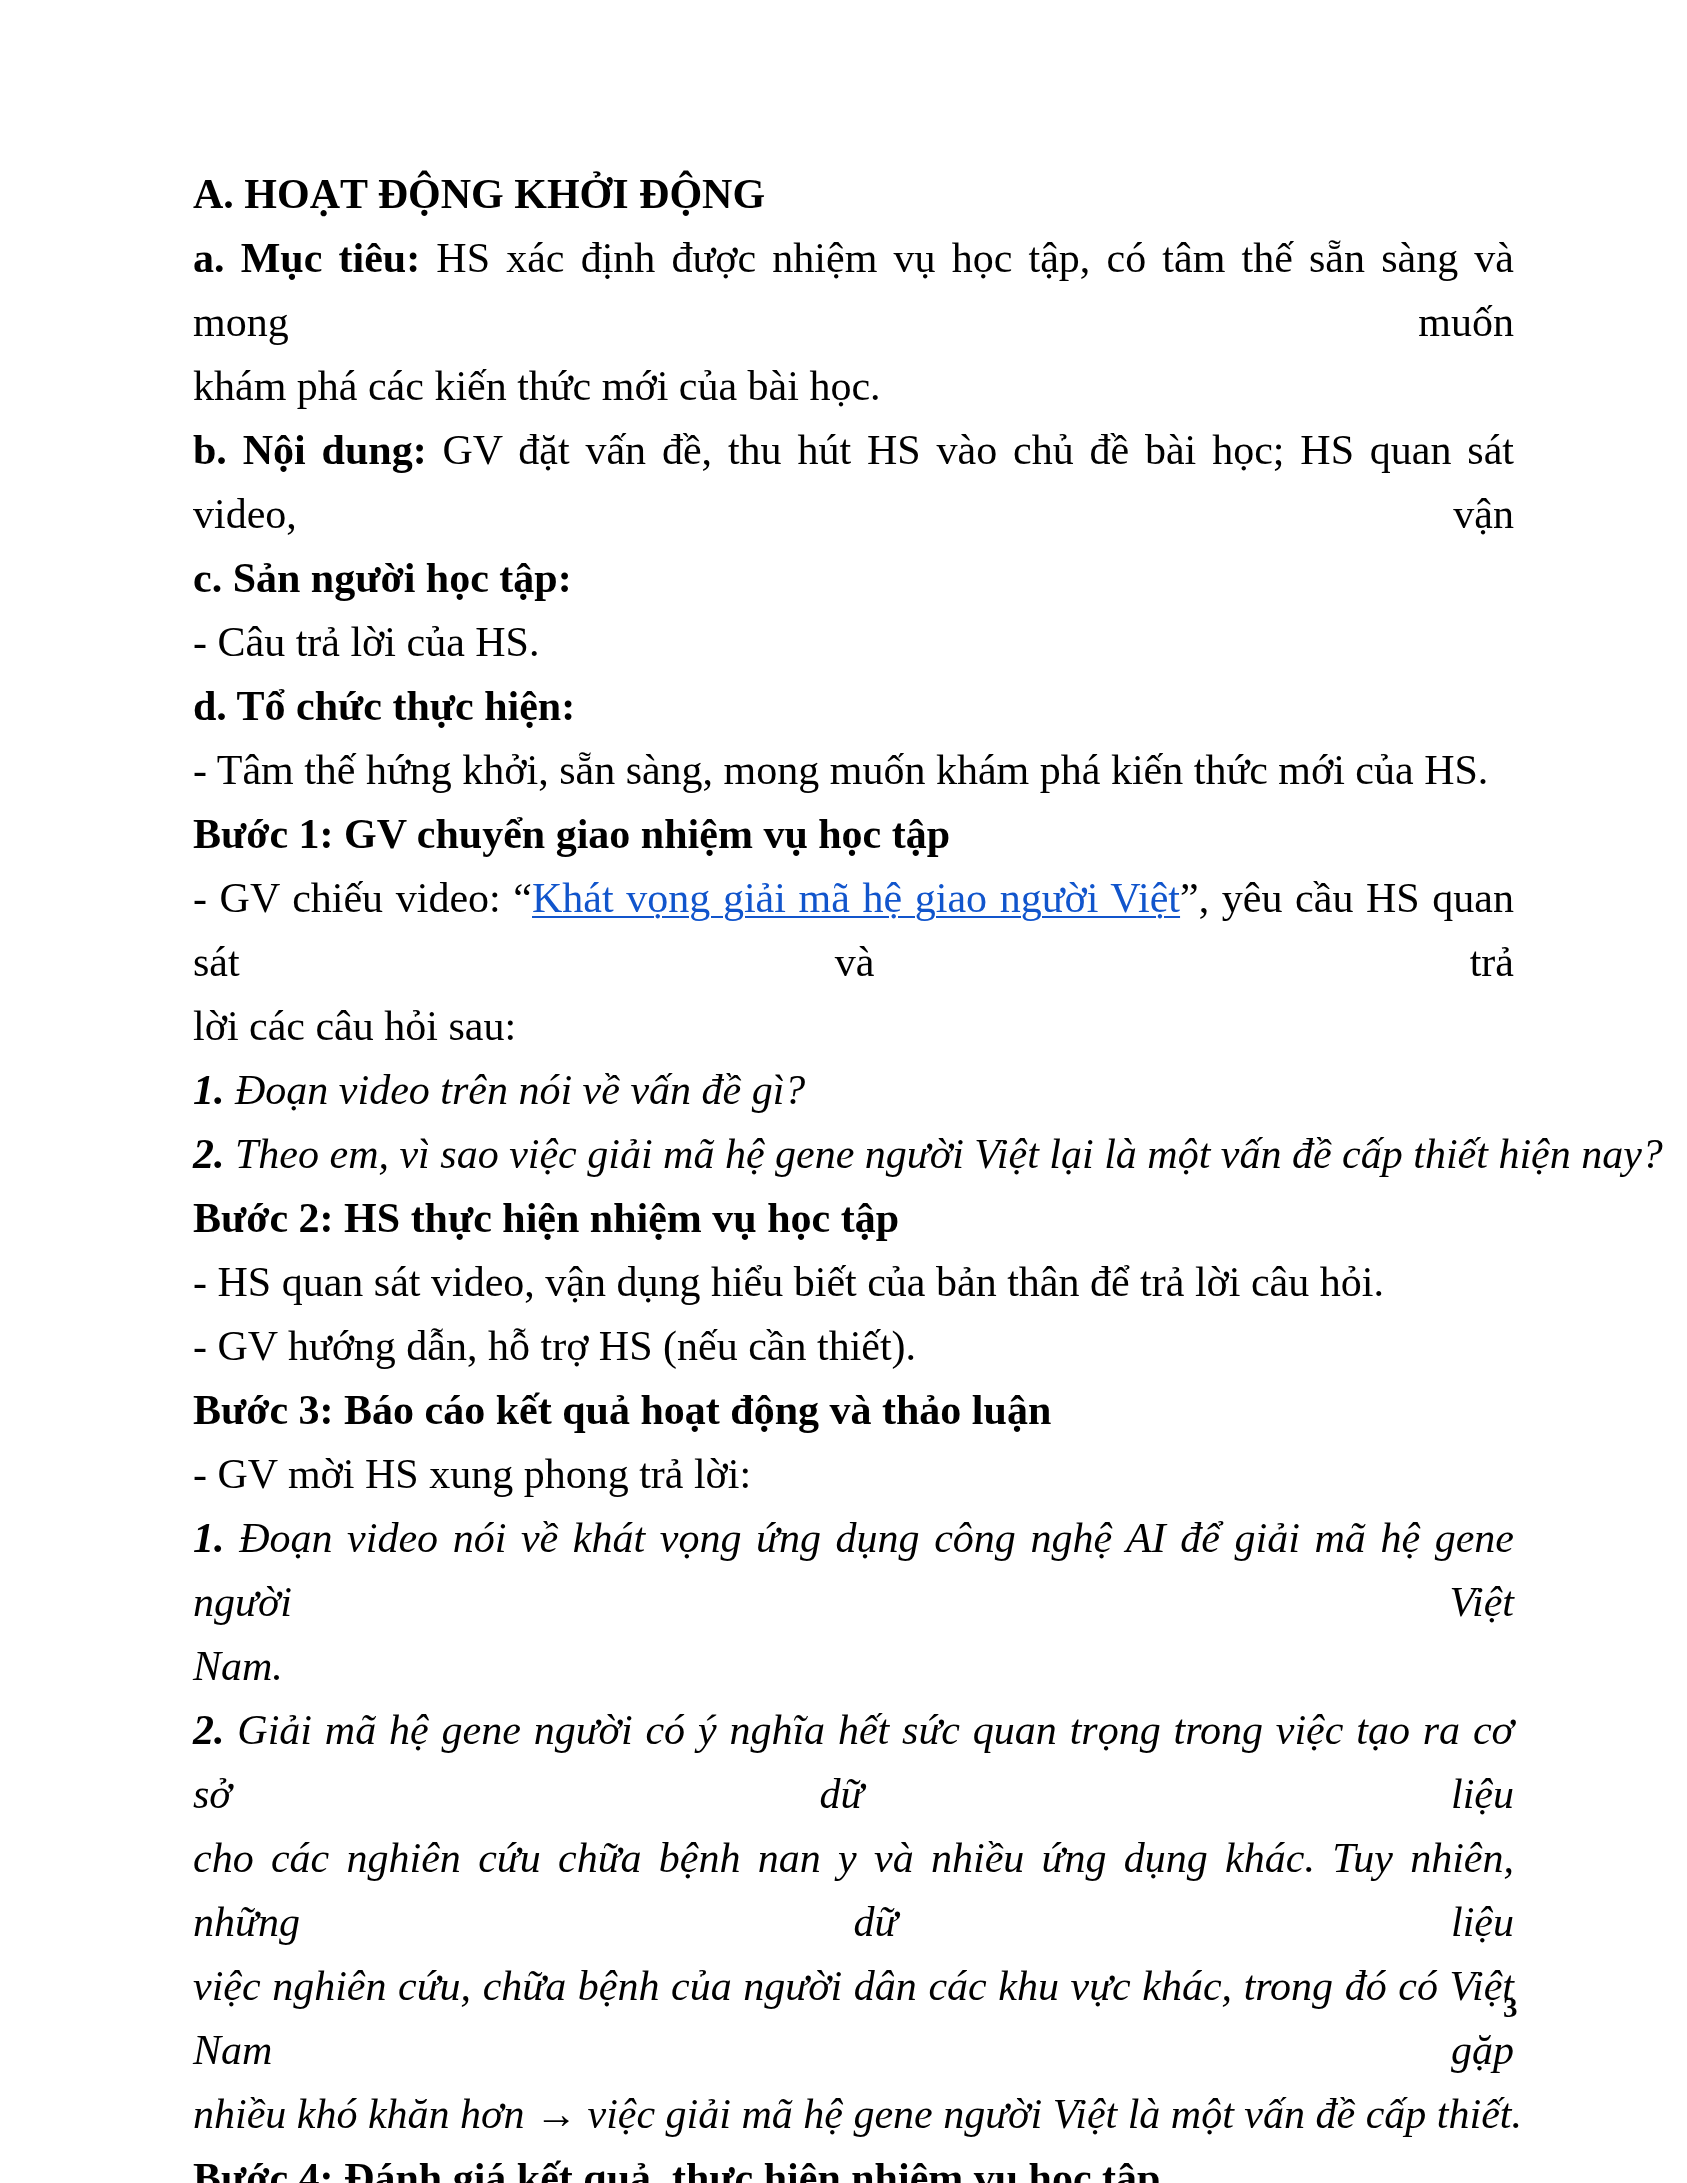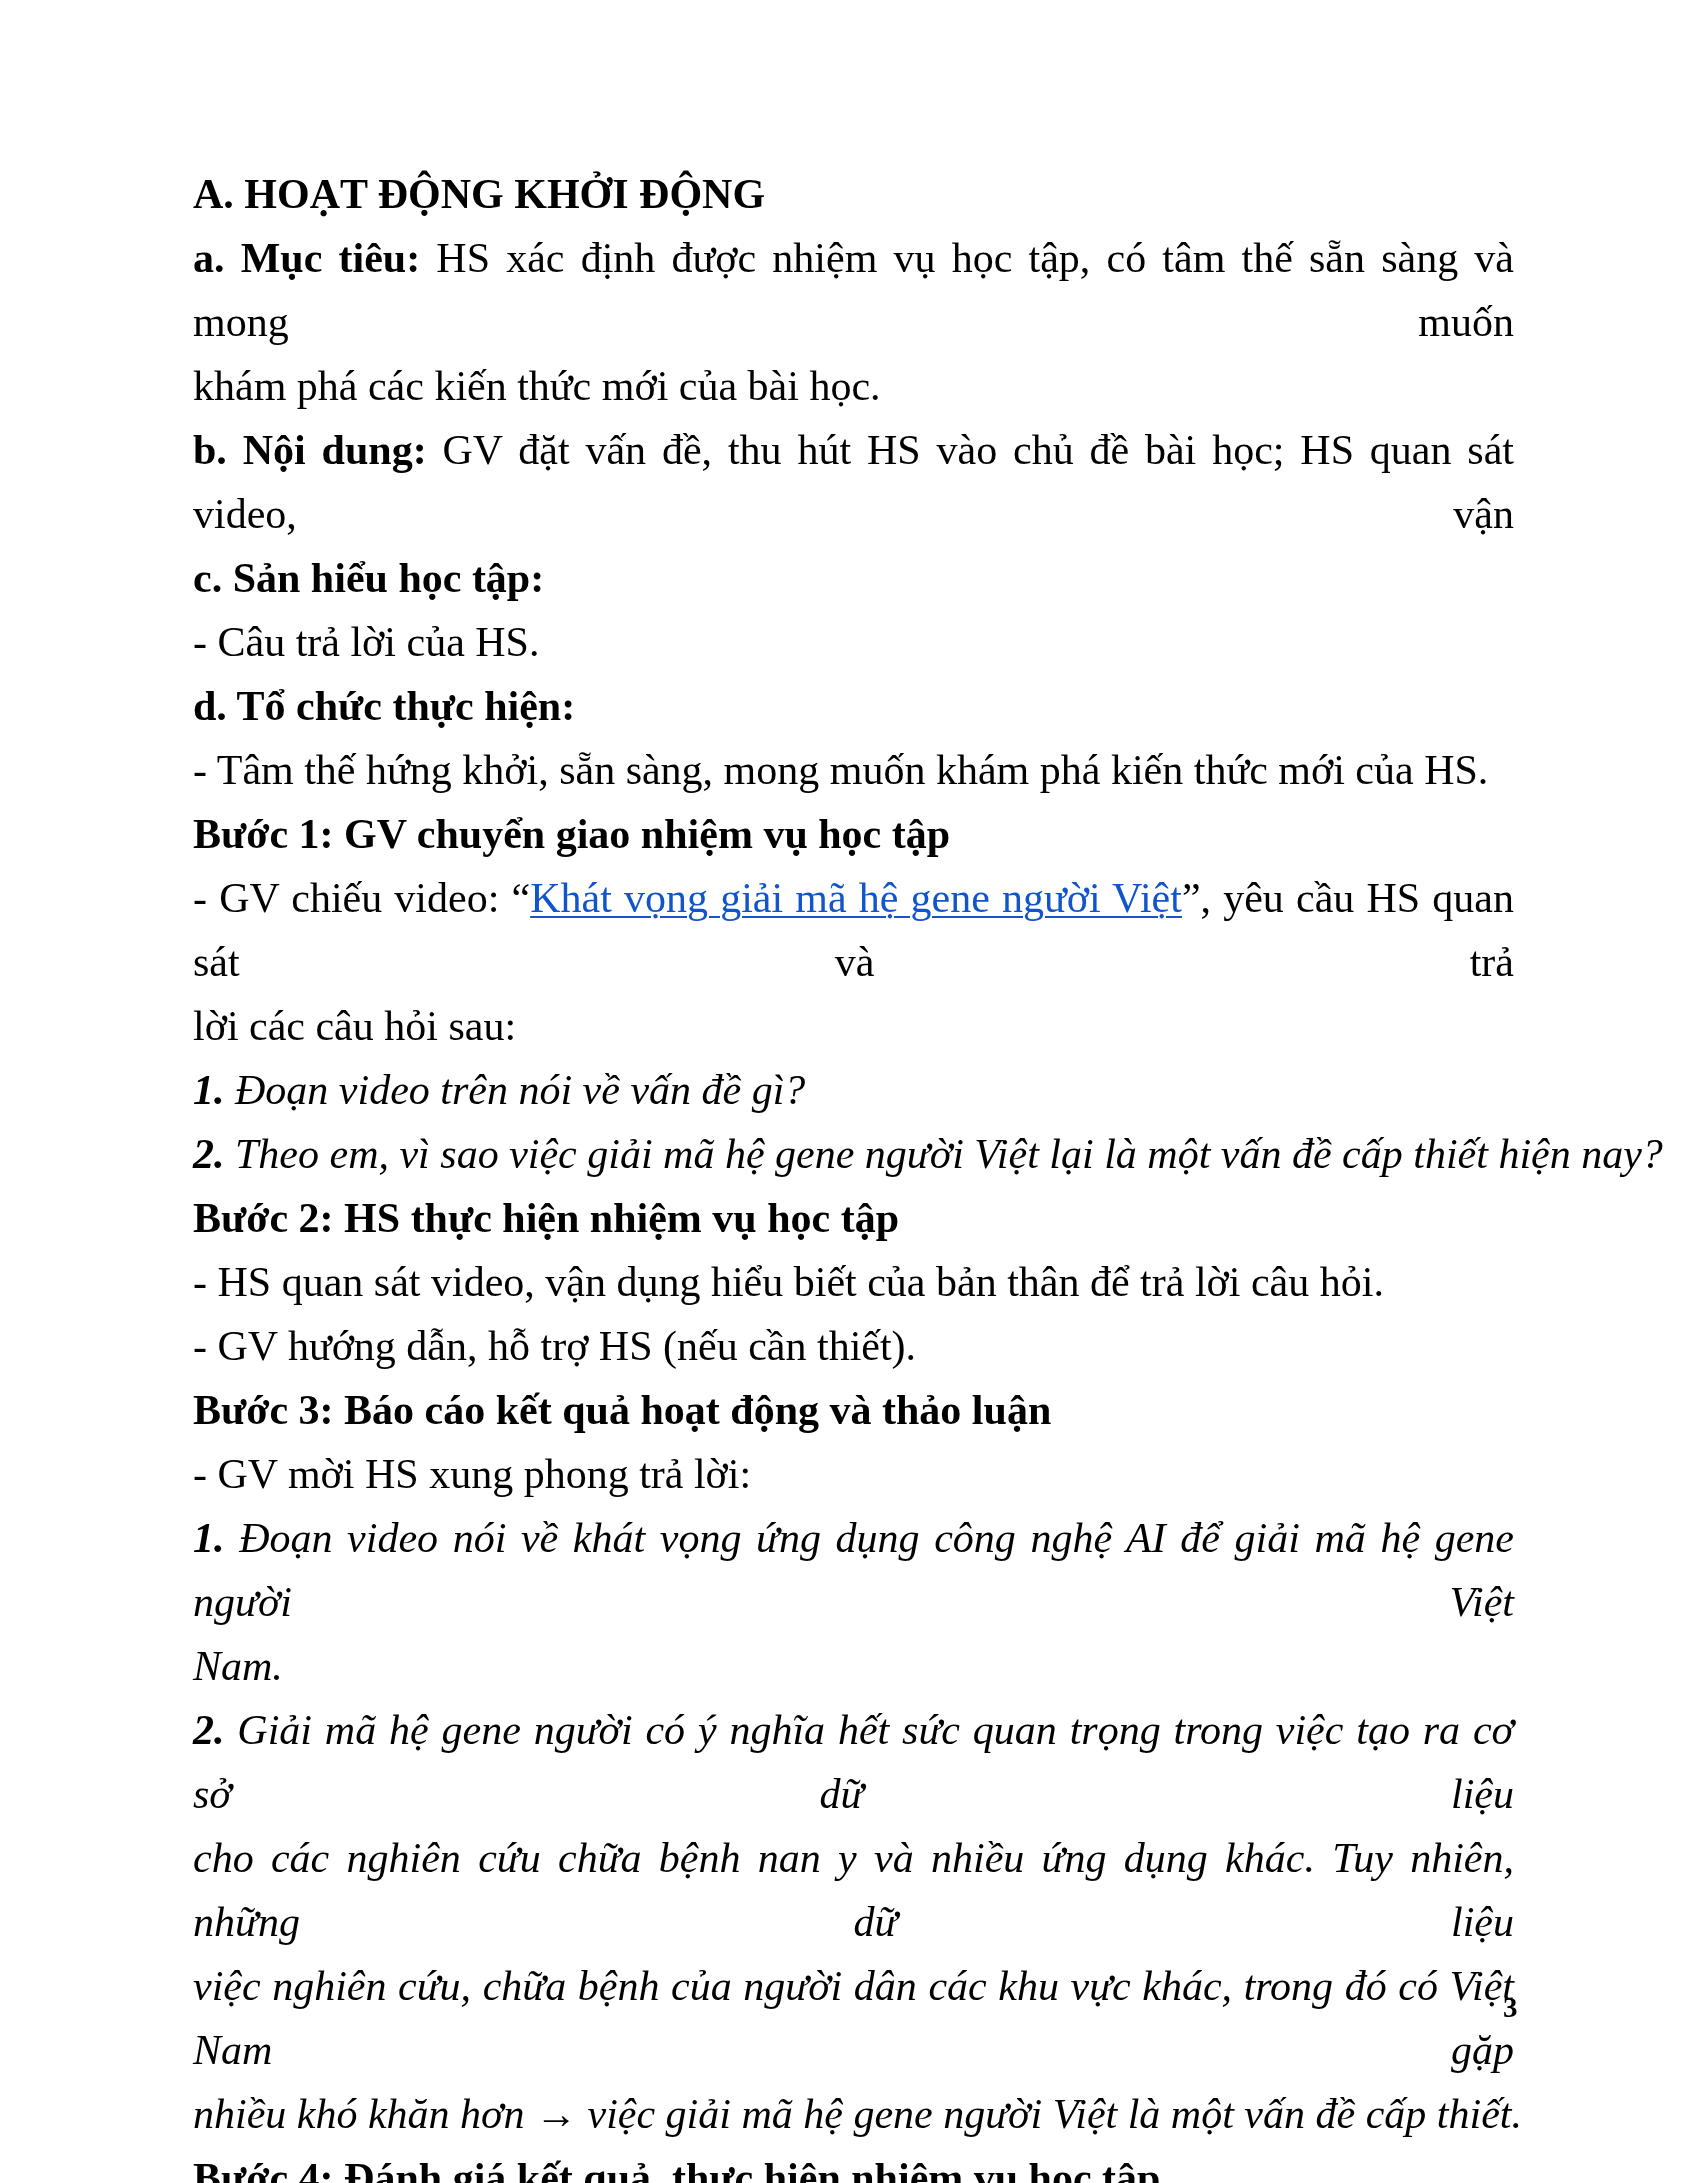--- a/index.html
+++ b/index.html
@@ -23,28 +23,28 @@
 <body>
 
 <div class="page">
   <div class="line"><b>A. HOẠT ĐỘNG KHỞI ĐỘNG</b></div>
 
   <div class="line just"><b>a. Mục tiêu:</b><span> HS xác định được nhiệm vụ học tập, có tâm thế sẵn sàng và mong muốn</span></div>
   <div class="line">khám phá các kiến thức mới của bài học.</div>
 
   <div class="line just"><b>b. Nội dung:</b><span> GV đặt vấn đề, thu hút HS vào chủ đề bài học; HS quan sát video, vận</span></div>
 
-  <div class="line"><b>c. Sản hiểu học tập:</b></div>
+  <div class="line"><b>c. Sản người học tập:</b></div>
   <div class="line">- Câu trả lời của HS.</div>
   <div class="line"><b>d. Tổ chức thực hiện:</b></div>
 
   <div class="line">- Tâm thế hứng khởi, sẵn sàng, mong muốn khám phá kiến thức mới của HS.</div>
 
   <div class="line"><b>Bước 1: GV chuyển giao nhiệm vụ học tập</b></div>
-  <div class="line just"><span>- GV chiếu video: “</span><a class="link">Khát vọng giải mã hệ gene người Việt</a><span>”, yêu cầu HS quan sát và trả</span></div>
+  <div class="line just"><span>- GV chiếu video: “</span><a class="link">Khát vọng giải mã hệ giao người Việt</a><span>”, yêu cầu HS quan sát và trả</span></div>
   <div class="line">lời các câu hỏi sau:</div>
   <div class="line"><i><b>1.</b><span> Đoạn video trên nói về vấn đề gì?</span></i></div>
   <div class="line"><i><b>2.</b><span> Theo em, vì sao việc giải mã hệ gene người Việt lại là một vấn đề cấp thiết hiện nay?</span></i></div>
 
   <div class="line"><b>Bước 2: HS thực hiện nhiệm vụ học tập</b></div>
   <div class="line">- HS quan sát video, vận dụng hiểu biết của bản thân để trả lời câu hỏi.</div>
   <div class="line">- GV hướng dẫn, hỗ trợ HS (nếu cần thiết).</div>
 
   <div class="line"><b>Bước 3: Báo cáo kết quả hoạt động và thảo luận</b></div>
   <div class="line">- GV mời HS xung phong trả lời:</div>

